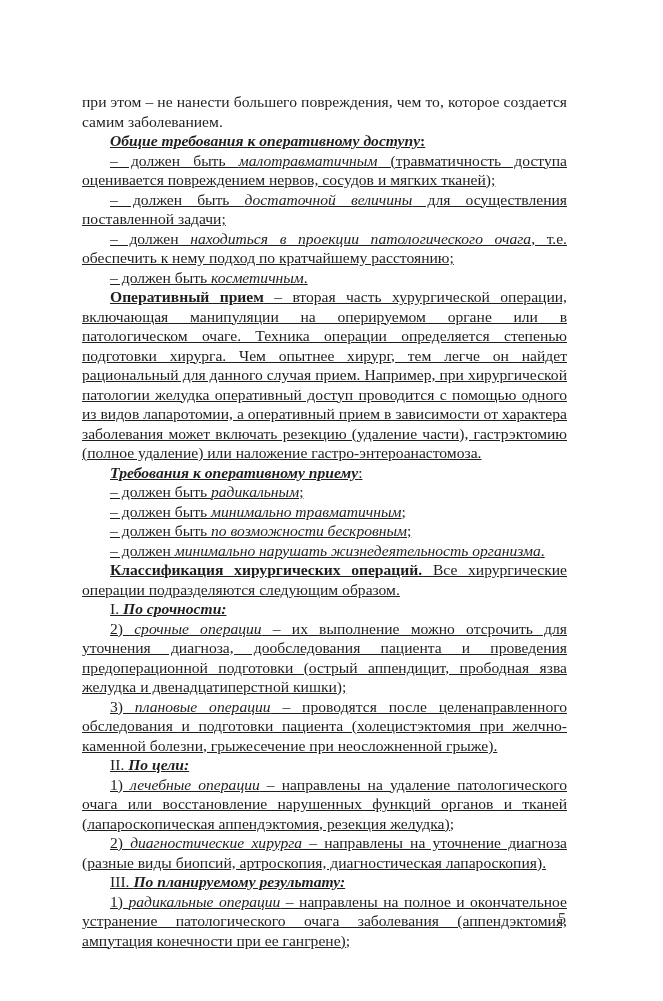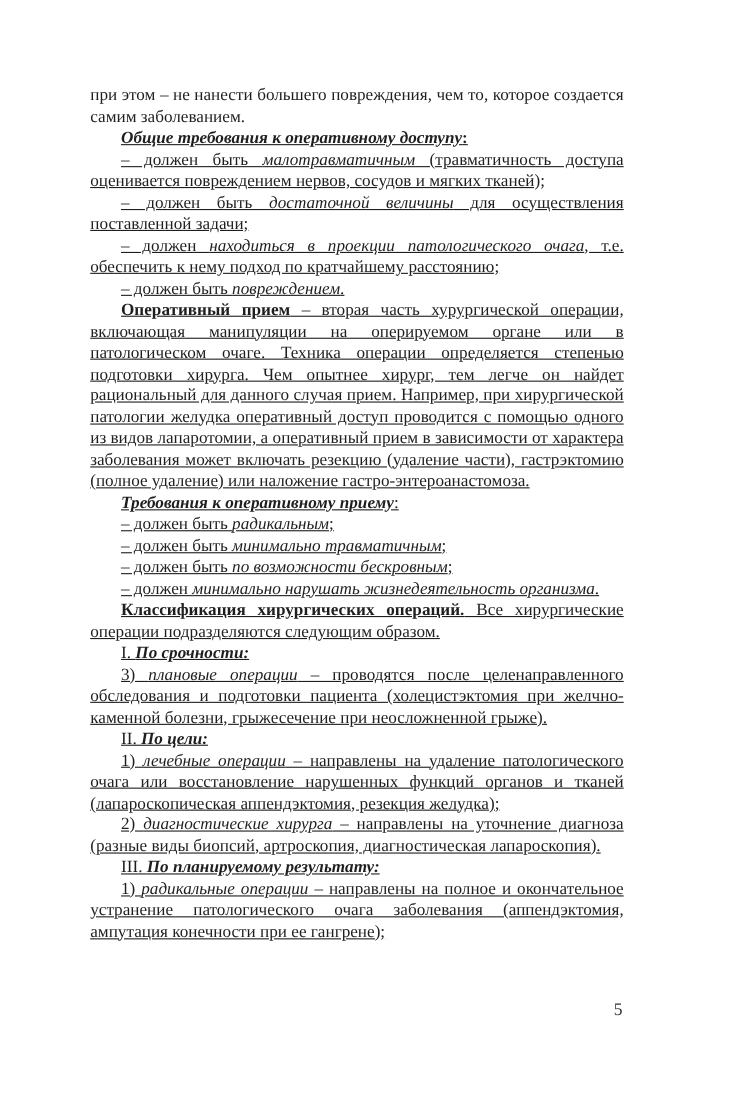--- a/index.html
+++ b/index.html
@@ -7,21 +7,21 @@
     width: 663px; height: 1001px;
     background: #ffffff;
     position: relative;
     overflow: hidden;
     font-family: "Liberation Serif", "DejaVu Serif", serif;
     color: #1e1e1e;
   }
   .page-text {
     position: absolute;
     left: 82px;
-    top: 77px;
+    top: 92px;
     width: 485px;
     font-size: 15.6px;
     line-height: 19.5px;
     text-align: justify;
     hyphens: manual;
   }
   .page-text p { margin: 0; text-indent: 0; }
   .page-text p.ind { text-indent: 28px; text-decoration: underline; }
   .page-text p.noind { text-indent: 0; }
   .i { font-style: italic; }
@@ -48,21 +48,21 @@
   <p class="ind">
     <span>– должен быть </span><span class="i">малотравматичным</span><span> (травматичность доступа оценивается повреждением нервов, сосудов и мягких тканей);</span>
   </p>
   <p class="ind">
     <span>– должен быть </span><span class="i">достаточной величины</span><span> для осуществления поставленной задачи;</span>
   </p>
   <p class="ind">
     <span>– должен </span><span class="i">находиться в проекции патологического очага</span><span>, т.е. обеспечить к нему подход по кратчайшему расстоянию;</span>
   </p>
   <p class="ind">
-    <span>– должен быть </span><span class="i">повреждением</span><span>.</span>
+    <span>– должен быть </span><span class="i">косметичным</span><span>.</span>
   </p>
   <p class="ind">
     <span class="b">Оперативный прием</span><span> – вторая часть хурургической операции, включающая манипуляции на оперируемом органе или в патологическом очаге. Техника операции определяется степенью подготовки хирурга. Чем опытнее хирург, тем легче он найдет рациональный для данного случая прием. Например, при хирургической патологии желудка оперативный доступ проводится с помощью одного из видов лапаротомии, а оперативный прием в зависимости от характера заболевания может включать резекцию (удаление части), гастрэктомию (полное удаление) или наложение гастро-энтероанастомоза.</span>
   </p>
   <p class="ind">
     <span class="bi">Требования к оперативному приему</span><span>:</span>
   </p>
   <p class="ind">
     <span>– должен быть </span><span class="i">радикальным</span><span>;</span>
   </p>
@@ -75,20 +75,23 @@
   <p class="ind">
     <span>– должен </span><span class="i">минимально нарушать жизнедеятельность организма</span><span>.</span>
   </p>
   <p class="ind">
     <span class="b">Классификация хирургических операций.</span><span> Все хирургические операции подразделяются следующим образом.</span>
   </p>
   <p class="ind">
     <span>I. </span><span class="bi">По срочности:</span>
   </p>
   <p class="ind">
+    <span>2) </span><span class="i">срочные операции</span><span> – их выполнение можно отсрочить для уточнения диагноза, дообследования пациента и проведения предоперационной подготовки (острый аппендицит, прободная язва желудка и двенадцатиперстной кишки);</span>
+  </p>
+  <p class="ind">
     <span>3) </span><span class="i">плановые операции</span><span> – проводятся после целенаправленного обследования и подготовки пациента (холецистэктомия при желчно-каменной болезни, грыжесечение при неосложненной грыже).</span>
   </p>
   <p class="ind">
     <span>II. </span><span class="bi">По цели:</span>
   </p>
   <p class="ind">
     <span>1) </span><span class="i">лечебные операции</span><span> – направлены на удаление патологического очага или восстановление нарушенных функций органов и тканей (лапароскопическая аппендэктомия, резекция желудка);</span>
   </p>
   <p class="ind">
     <span>2) </span><span class="i">диагностические хирурга</span><span> – направлены на уточнение диагноза (разные виды биопсий, артроскопия, диагностическая лапароскопия).</span>

